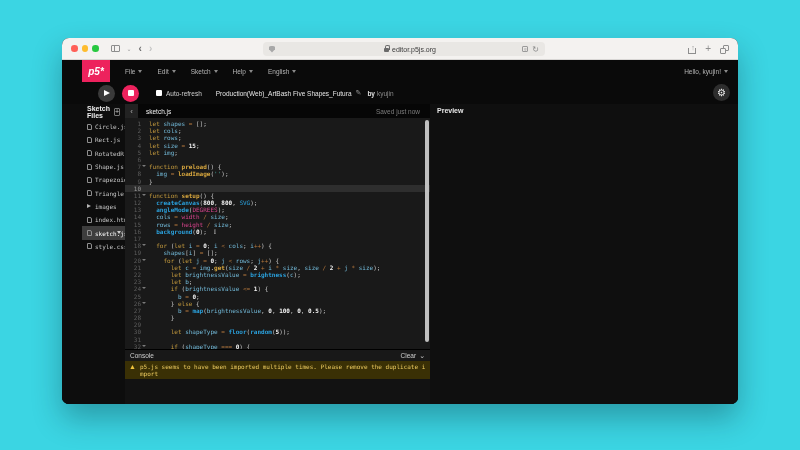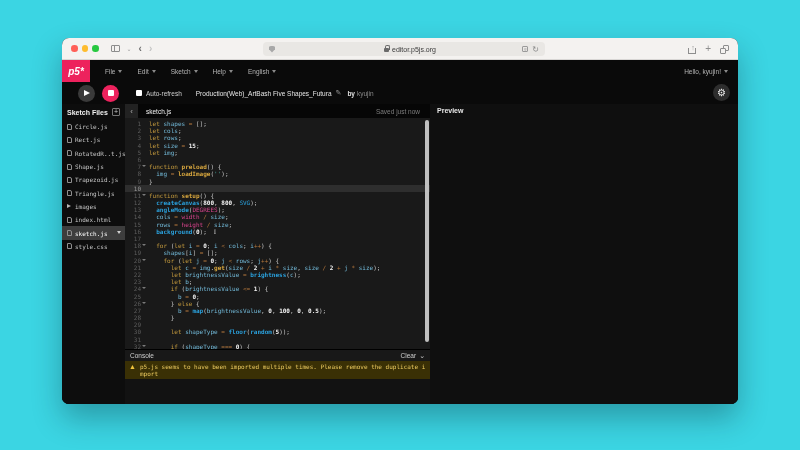--- a/index.html
+++ b/index.html
@@ -35,21 +35,21 @@
   .share-icon { width:8px; height:9px; position:relative; }
   .share-icon .box { position:absolute; left:0; right:0; bottom:0; height:6px; border:1px solid #8e8e8e; border-top:none; }
   .share-icon .arrow { position:absolute; left:3px; top:-1px; font-size:7px; line-height:7px; color:#8e8e8e; }
   .plus-glyph { font-size:10px; line-height:10px; color:#8e8e8e; }
   .tabs-icon { width:9px; height:9px; position:relative; }
   .tabs-icon i { position:absolute; width:6px; height:6px; border:1px solid #8e8e8e; border-radius:1px; background:#f4f2f0; }
   .tabs-icon i:first-child { right:0; top:0; }
   .tabs-icon i:last-child { left:0; bottom:0; }
 
   
-  .dotted { background-image:radial-gradient(rgba(255,255,255,.045) .5px, transparent .6px); background-size:3px 3px; }
+  .dotted { background-image:radial-gradient(rgba(255,255,255,.045) .5px, transparent .6px); background-size:3px 3px;padding-left:20px; }
   .p5nav { height:22px; background:#0a0a0a; display:flex; align-items:center; }
   .logo { width:28px; height:22px; background:#ed225d; color:#fff; font-weight:bold; font-style:italic;
     font-size:10px; display:flex; align-items:center; justify-content:center; letter-spacing:0; }
   .menu-item { display:flex; align-items:center; gap:3px; color:#b4b4b4; font-size:6.5px; margin-left:15px; }
   .caret-down { width:0; height:0; border-top:3px solid #8a8a8a; border-left:2.5px solid transparent; border-right:2.5px solid transparent; }
   .greeting { margin-left:auto; margin-right:10px; display:flex; align-items:center; gap:3px; color:#b4b4b4; font-size:6.5px; }
 
   
   .toolbar { height:22px; background:#0a0a0a; display:flex; align-items:center; position:relative; }
   .play-btn { width:17px; height:17px; border-radius:50%; background:#3a3a3a; margin-left:16px;

